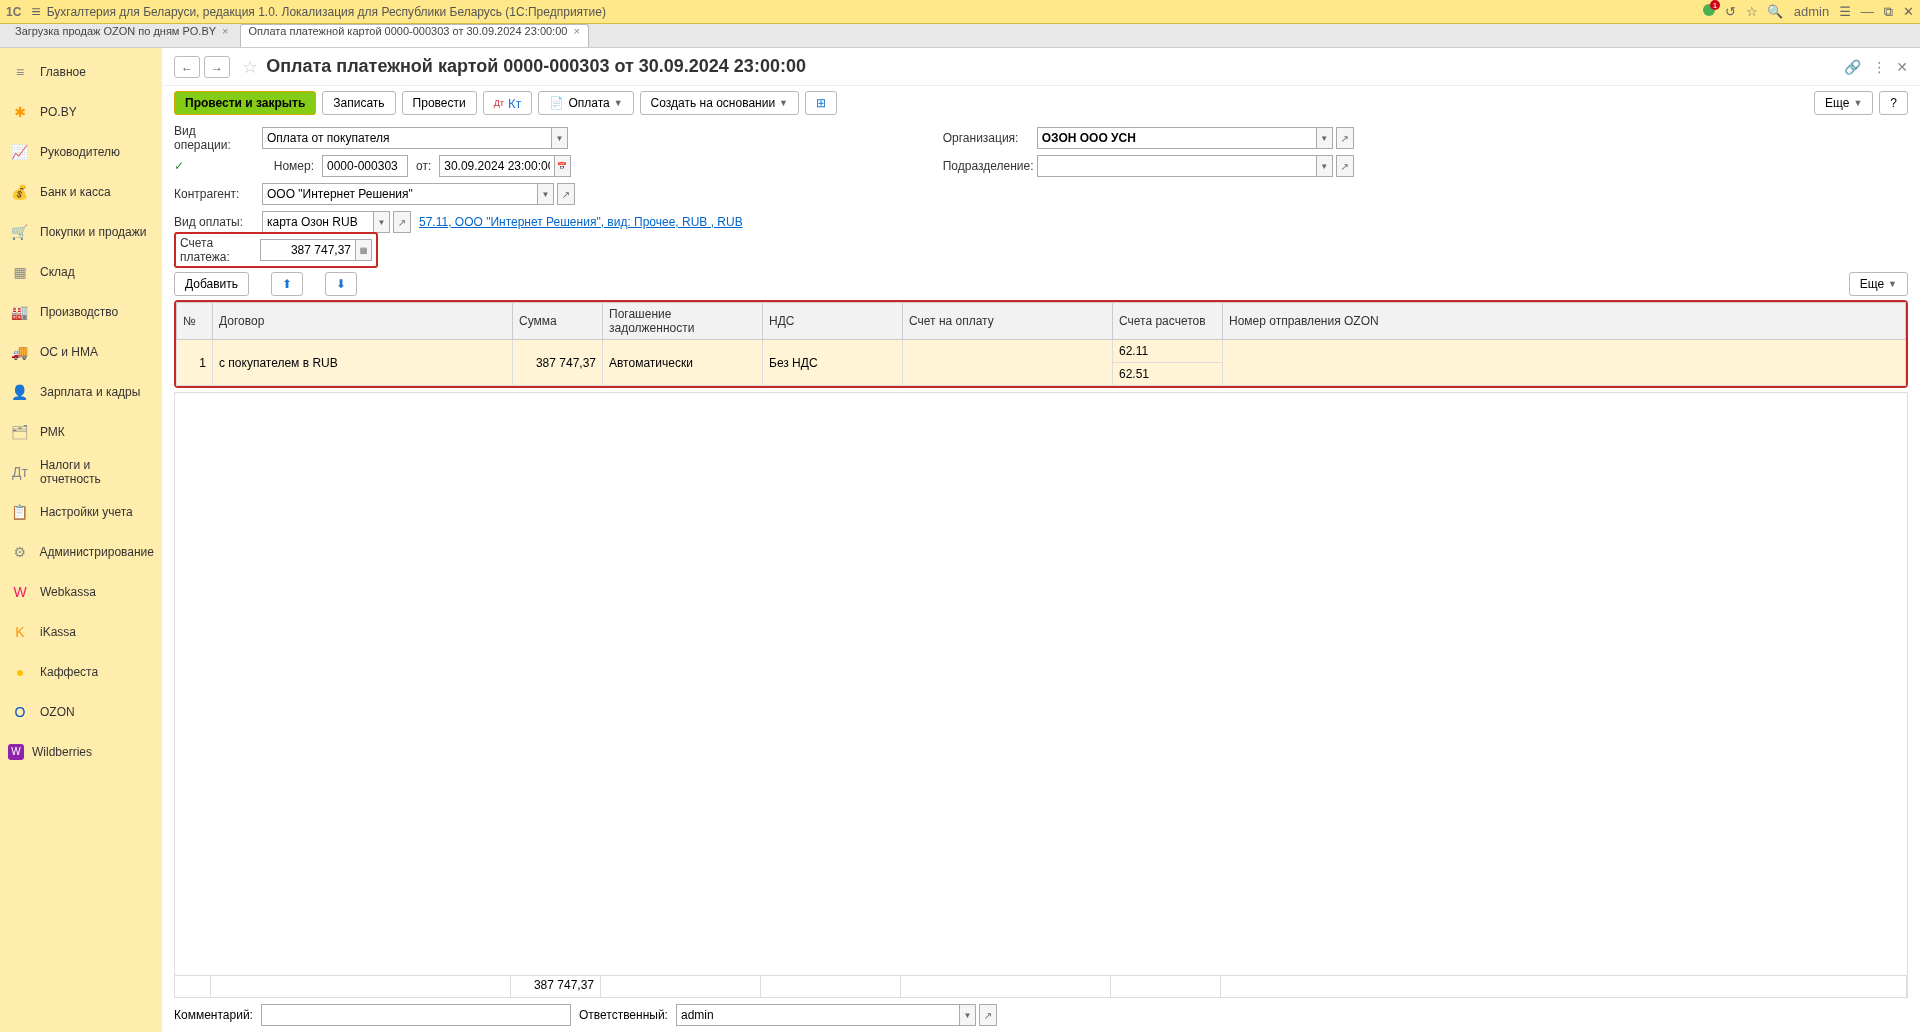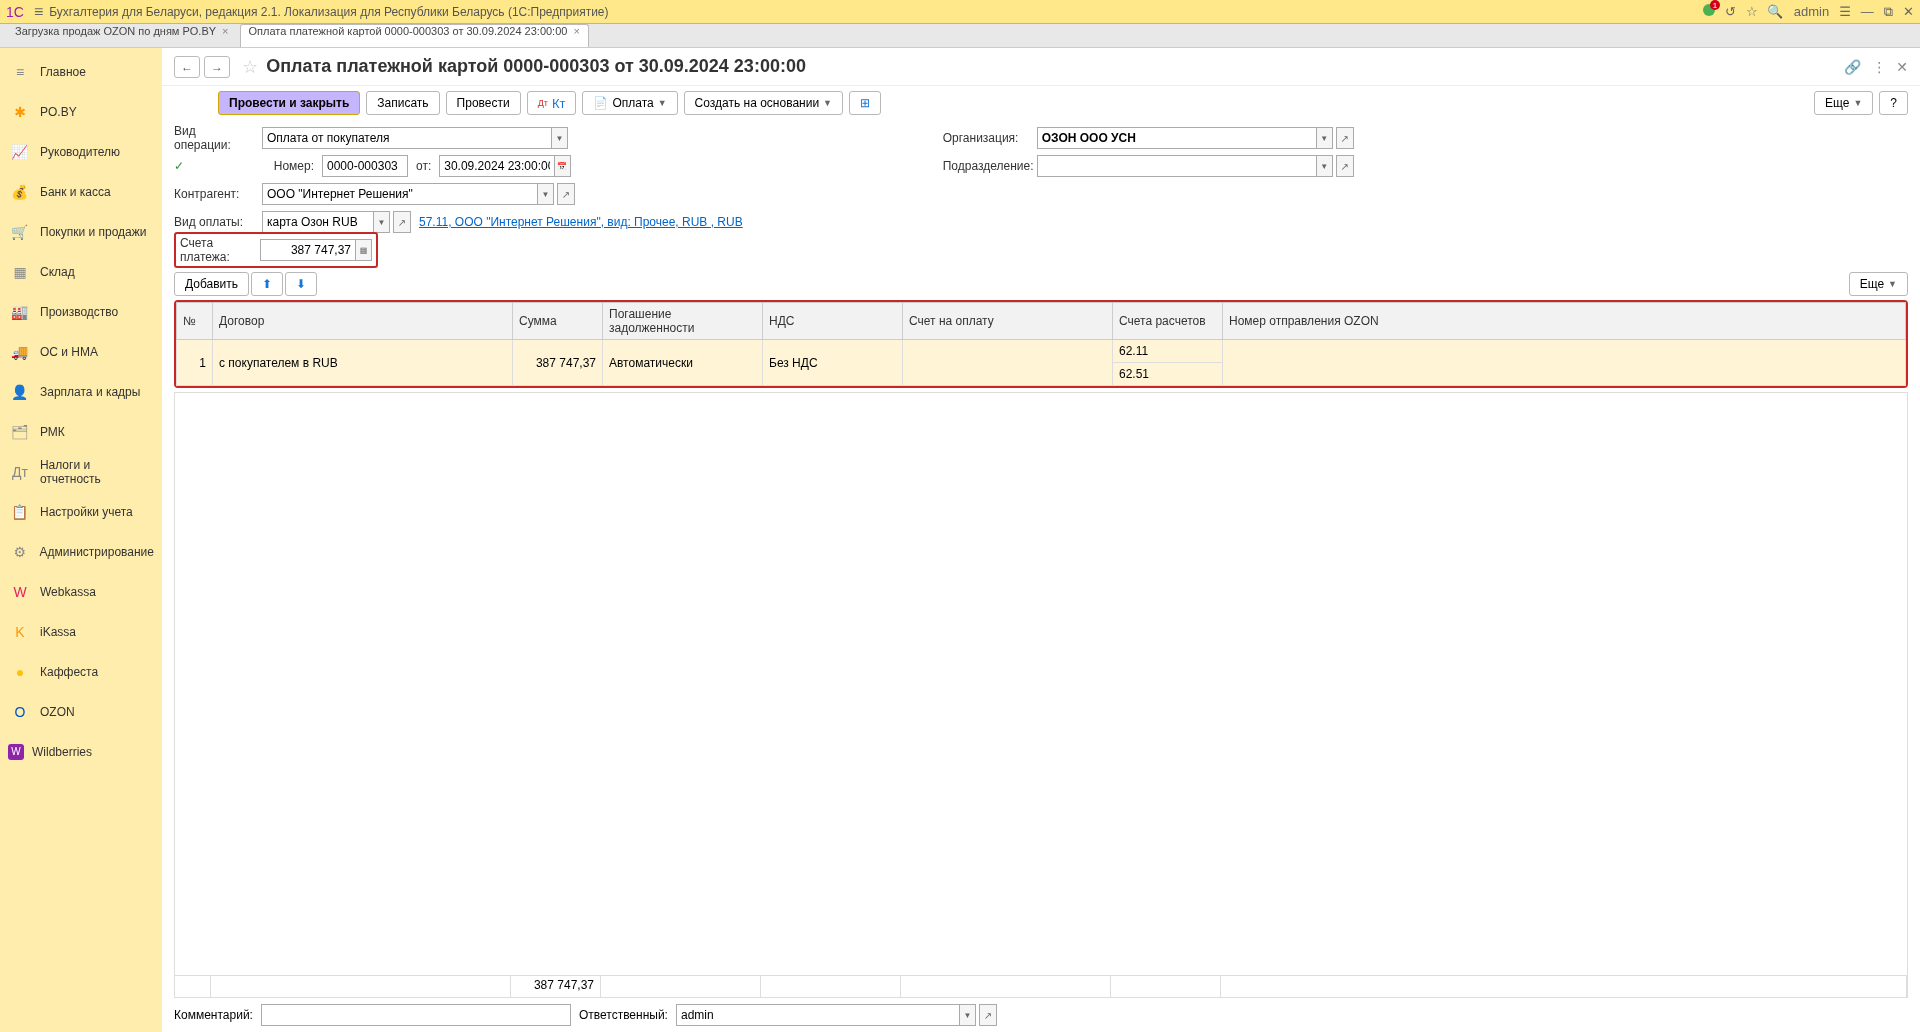--- a/index.html
+++ b/index.html
@@ -1,19 +1,19 @@
 <!DOCTYPE html>
 <html><head>
 <meta charset="utf-8">
 <style>
 * { box-sizing: border-box; margin: 0; padding: 0; font-family: Arial, sans-serif; }
 body { background: #fff; font-size: 12px; overflow: hidden; }
 
 .titlebar { height: 24px; background: #ffe88a; display: flex; align-items: center; padding: 0 6px; border-bottom: 1px solid #d4ba3f; }
-.titlebar .logo { color: #a21caf; font-weight: normal; font-size: 14px; margin-right: 4px; }
+.titlebar .logo { color: #737373; font-weight: bold; font-size: 12px; margin-right: 4px; }
 .titlebar .menu-icon { margin: 0 6px; cursor: pointer; color: #666; font-size: 16px; }
 .titlebar .title { color: #555; font-size: 12px; flex: 1; }
 .titlebar .right-icons { display: flex; align-items: center; gap: 10px; }
 .titlebar .right-icons .ic { color: #666; cursor: pointer; font-size: 13px; position: relative; }
 .titlebar .badge { position: absolute; top: -4px; right: -5px; background: #d0021b; color: #fff; border-radius: 50%; font-size: 8px; width: 10px; height: 10px; display: flex; align-items: center; justify-content: center; }
 
 .tabbar { height: 24px; background: #e8e8e8; display: flex; align-items: stretch; padding: 0 6px; border-bottom: 1px solid #ccc; }
 .tab { display: flex; align-items: flex-start; padding: 0 8px; font-size: 11px; color: #444; border: 1px solid transparent; border-bottom: none; background: #e8e8e8; margin-right: 2px; cursor: pointer; }
 .tab.active { background: #fff; border-color: #bbb; border-radius: 3px 3px 0 0; }
 .tab .close { margin-left: 6px; color: #888; font-size: 11px; }
@@ -27,42 +27,42 @@
 .main { flex: 1; display: flex; flex-direction: column; background: #fff; }
 
 .page-header { height: 38px; display: flex; align-items: center; padding: 0 12px; border-bottom: 1px solid #eee; }
 .page-header .navbtn { width: 26px; height: 22px; border: 1px solid #bbb; border-radius: 3px; background: #fff; margin-right: 4px; display: flex; align-items: center; justify-content: center; cursor: pointer; color: #555; }
 .page-header .star { margin: 0 8px; color: #ccc; font-size: 18px; cursor: pointer; }
 .page-header h1 { font-size: 18px; font-weight: bold; color: #333; flex: 1; }
 .page-header .hic { margin-left: 10px; color: #888; font-size: 14px; cursor: pointer; }
 
 .toolbar { height: 34px; display: flex; align-items: center; padding: 0 12px; gap: 6px; }
 .btn { height: 24px; padding: 0 10px; border: 1px solid #b8b8b8; border-radius: 3px; background: #fff; cursor: pointer; font-size: 12px; display: flex; align-items: center; gap: 4px; }
-.btn.primary { background: #c4b5fd; border-color: #d4a800; font-weight: bold; margin-left: 44px; }
+.btn.primary { background: #84cc16; border-color: #d4a800; font-weight: bold; }
 .btn .caret { font-size: 9px; color: #666; }
 .toolbar .spacer { flex: 1; }
 
 .form-area { padding: 4px 12px; }
 .form-row { display: flex; align-items: center; height: 28px; gap: 8px; }
 .form-row .label { color: #333; font-size: 12px; }
 .form-row .label.w1 { width: 80px; }
 .form-row .label.w2 { width: 52px; text-align: right; }
 .input-group { display: flex; align-items: center; }
 .input-group input, .input-group .sel { height: 22px; border: 1px solid #aaa; padding: 0 4px; font-size: 12px; background: #fff; }
 .input-group .dd { width: 16px; height: 22px; border: 1px solid #aaa; border-left: none; background: #f5f5f5; display: flex; align-items: center; justify-content: center; font-size: 8px; cursor: pointer; color: #666; }
 .input-group .ext { width: 18px; height: 22px; border: 1px solid #aaa; margin-left: 3px; background: #f5f5f5; display: flex; align-items: center; justify-content: center; font-size: 10px; cursor: pointer; color: #666; }
 
 .two-col { display: flex; gap: 60px; }
 .col { flex: 0 0 auto; }
 
 .link { color: #0066cc; text-decoration: underline; cursor: pointer; font-size: 12px; }
 
 .hl-red { border: 2px solid #c62828; border-radius: 3px; padding: 2px 4px; display: inline-flex; align-items: center; }
 
-.table-toolbar { display: flex; align-items: center; padding: 4px 12px; gap: 2px; }
+.table-toolbar { display: flex; align-items: center; padding: 4px 12px; gap: 22px; }
 .table-toolbar .spacer { flex: 1; }
 
 .table-wrap { margin: 0 12px; border: 2px solid #c62828; border-radius: 4px; }
 .table { width: 100%; border-collapse: collapse; font-size: 12px; }
 .table th { background: #f2f2f2; border: 1px solid #ccc; padding: 4px 6px; text-align: left; font-weight: normal; color: #333; height: 22px; }
 .table td { border: 1px solid #ddd; padding: 4px 6px; height: 22px; background: #fff5d6; }
 .table .num { text-align: right; }
 .table .rowsel { background: #fff5d6; }
 
 .empty-space { flex: 1; margin: 4px 12px 0 12px; border: 1px solid #ddd; background: #fff; }
@@ -73,21 +73,21 @@
 .bottom-row { display: flex; align-items: center; padding: 6px 12px; gap: 8px; }
 
 .green-circle { width:12px; height:12px; border-radius:50%; background:#4caf50; display:inline-block; }
 </style>
 </head>
 <body>
 
 <div class="titlebar">
   <span class="logo">1C</span>
   <span class="menu-icon">≡</span>
-  <span class="title">Бухгалтерия для Беларуси, редакция 2.1. Локализация для Республики Беларусь   (1C:Предприятие)</span>
+  <span class="title">Бухгалтерия для Беларуси, редакция 1.0. Локализация для Республики Беларусь   (1C:Предприятие)</span>
   <div class="right-icons">
     <span class="ic"><span class="green-circle"></span><span class="badge">1</span></span>
     <span class="ic">↺</span>
     <span class="ic">☆</span>
     <span class="ic">🔍</span>
     <span class="ic">admin</span>
     <span class="ic">☰</span>
     <span class="ic">—</span>
     <span class="ic">⧉</span>
     <span class="ic">✕</span>

